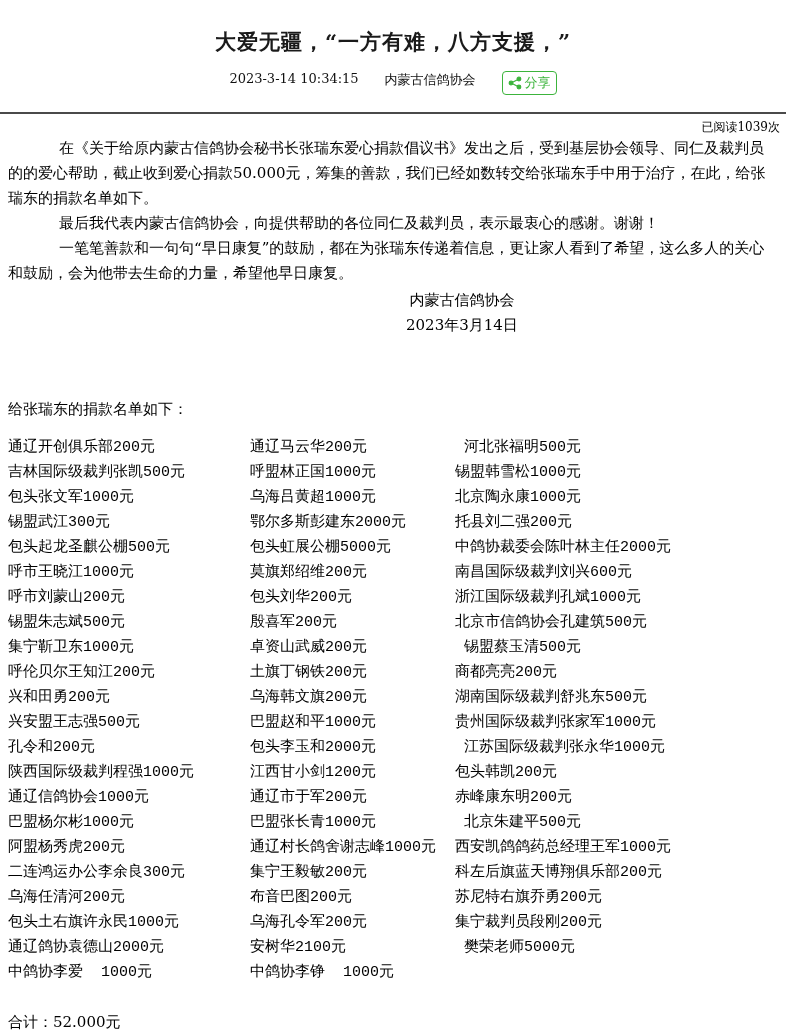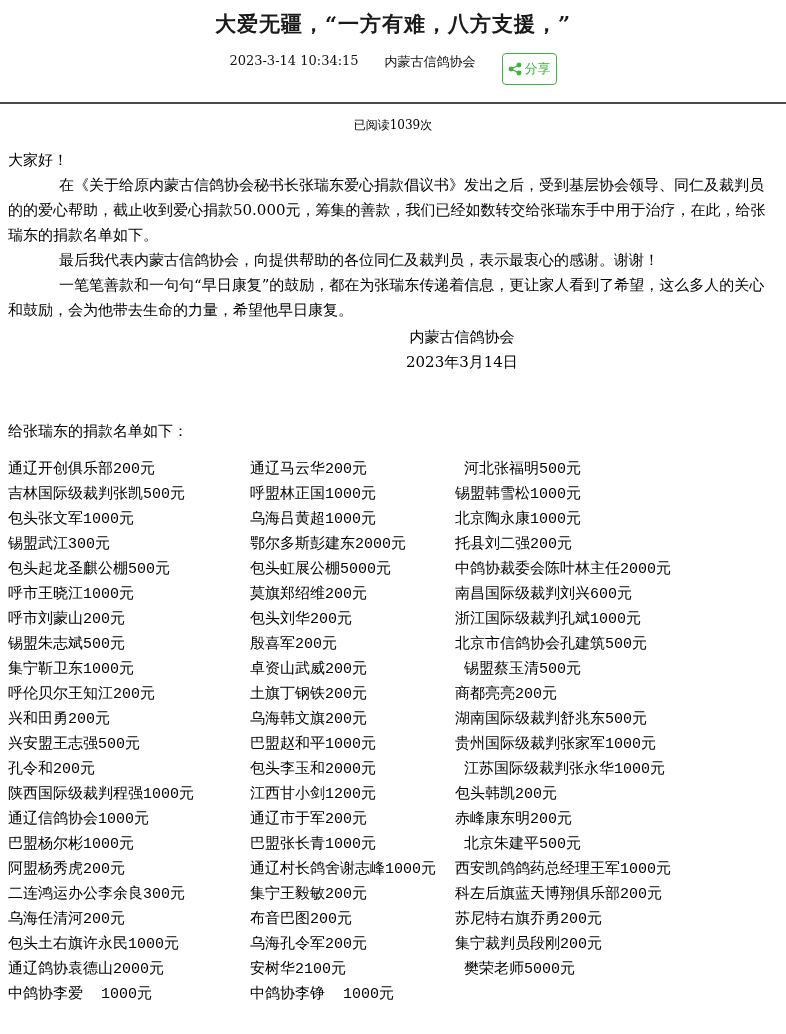--- a/index.html
+++ b/index.html
@@ -5,43 +5,43 @@
   :root{
     --green:#3cb43c;
     --divider:#4a4a4a;
   }
   *{box-sizing:border-box;}
   html,body{margin:0;padding:0;}
   body{
     width:786px;height:1034px;overflow:hidden;background:#ffffff;color:#000;
     font-family:"DejaVu Serif","Liberation Serif",serif;
   }
-  header{padding-top:6px;}
+  header{padding-top:24px;}
   h1.title{
     margin:4px 0 0;text-align:center;font-size:21px;font-weight:bold;
     letter-spacing:1px;color:#1a1a1a;
   }
   .meta{
     margin-top:15px;display:flex;justify-content:center;align-items:flex-start;
     gap:26px;font-size:13px;color:#111;
   }
   .share-btn{
     display:inline-flex;align-items:center;gap:3px;
     border:1px solid var(--green);color:var(--green);background:#fff;
-    border-radius:4px;padding:0 5px;font-size:13px;line-height:18px;height:32px;
+    border-radius:4px;padding:0 5px;font-size:13px;line-height:18px;height:24px;
     font-family:inherit;cursor:pointer;
   }
   .share-btn svg{display:block;}
   .divider{border:none;border-top:2px solid var(--divider);margin:17px 0 0;}
-  .read-count{text-align:center;font-size:12px;padding:13px 6px 0;color:#000;}
+  .read-count{text-align:right;font-size:12px;padding:5px 6px 0;color:#000;}
   main{margin:0 8px;font-size:15px;line-height:25px;}
   .greeting{margin:14px 0 0;}
   p.para{margin:0;text-indent:3.4em;}
   .signature{width:max-content;margin:2px 0 0 398px;text-align:center;}
-  .list-intro{margin:44px 0 0;}
+  .list-intro{margin:59px 0 0;}
   .donation-grid{
     display:grid;grid-template-columns:242px 205px auto;
     white-space:pre-wrap;margin-top:13px;font-family:Liberation Mono, monospace;
   }
   .donation-grid span{line-height:25px;}
   .total{margin:25px 0 0;}
 </style>
 </head>
 <body>
 
@@ -65,21 +65,20 @@
         </span>
         <span>分享</span>
       </button>
     </div>
   </header>
 
   <hr class="divider">
   <div class="read-count">已阅读1039次</div>
 
   <main>
-    <p class="greeting">大家好！</p>
 
     <div id="paragraphs">
         <p class="para">在《关于给原内蒙古信鸽协会秘书长张瑞东爱心捐款倡议书》发出之后，受到基层协会领导、同仁及裁判员的的爱心帮助，截止收到爱心捐款50.000元，筹集的善款，我们已经如数转交给张瑞东手中用于治疗，在此，给张瑞东的捐款名单如下。</p>
         <p class="para">最后我代表内蒙古信鸽协会，向提供帮助的各位同仁及裁判员，表示最衷心的感谢。谢谢！</p>
         <p class="para">一笔笔善款和一句句“早日康复”的鼓励，都在为张瑞东传递着信息，更让家人看到了希望，这么多人的关心和鼓励，会为他带去生命的力量，希望他早日康复。</p>
       </div>
 
     <div class="signature">
       <div>内蒙古信鸽协会</div>
       <div>2023年3月14日</div>

